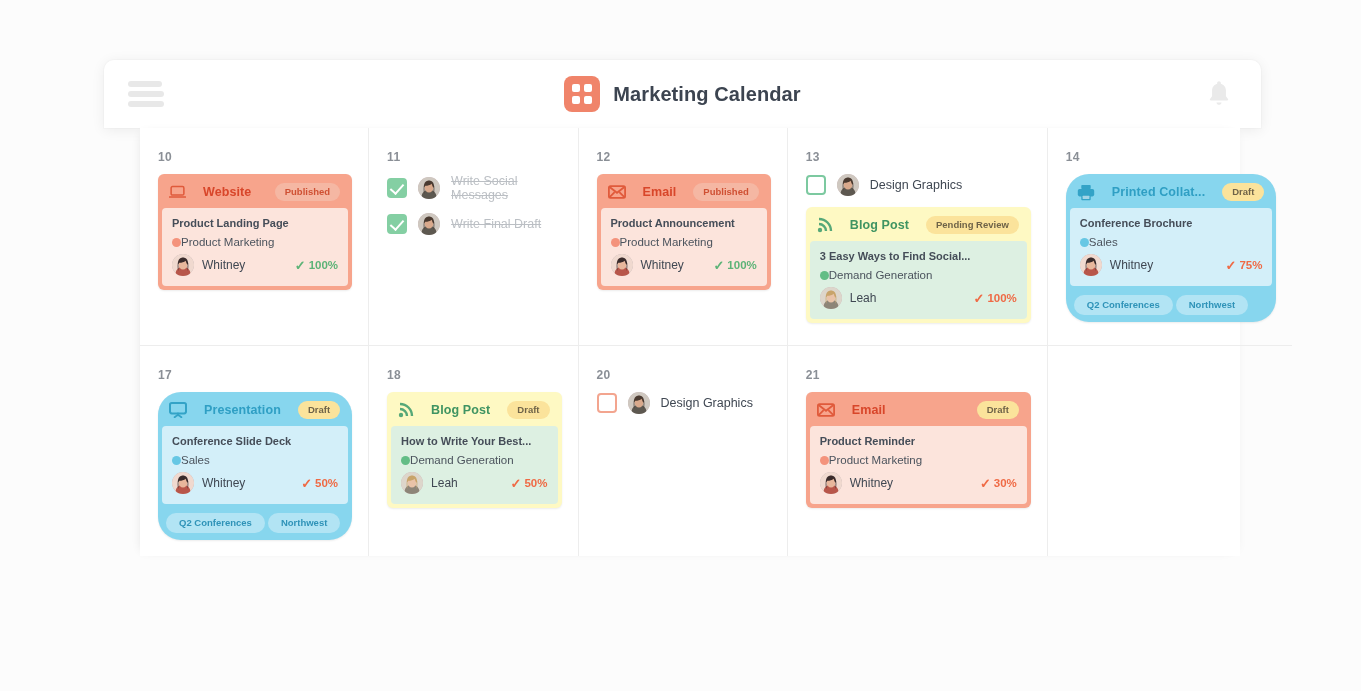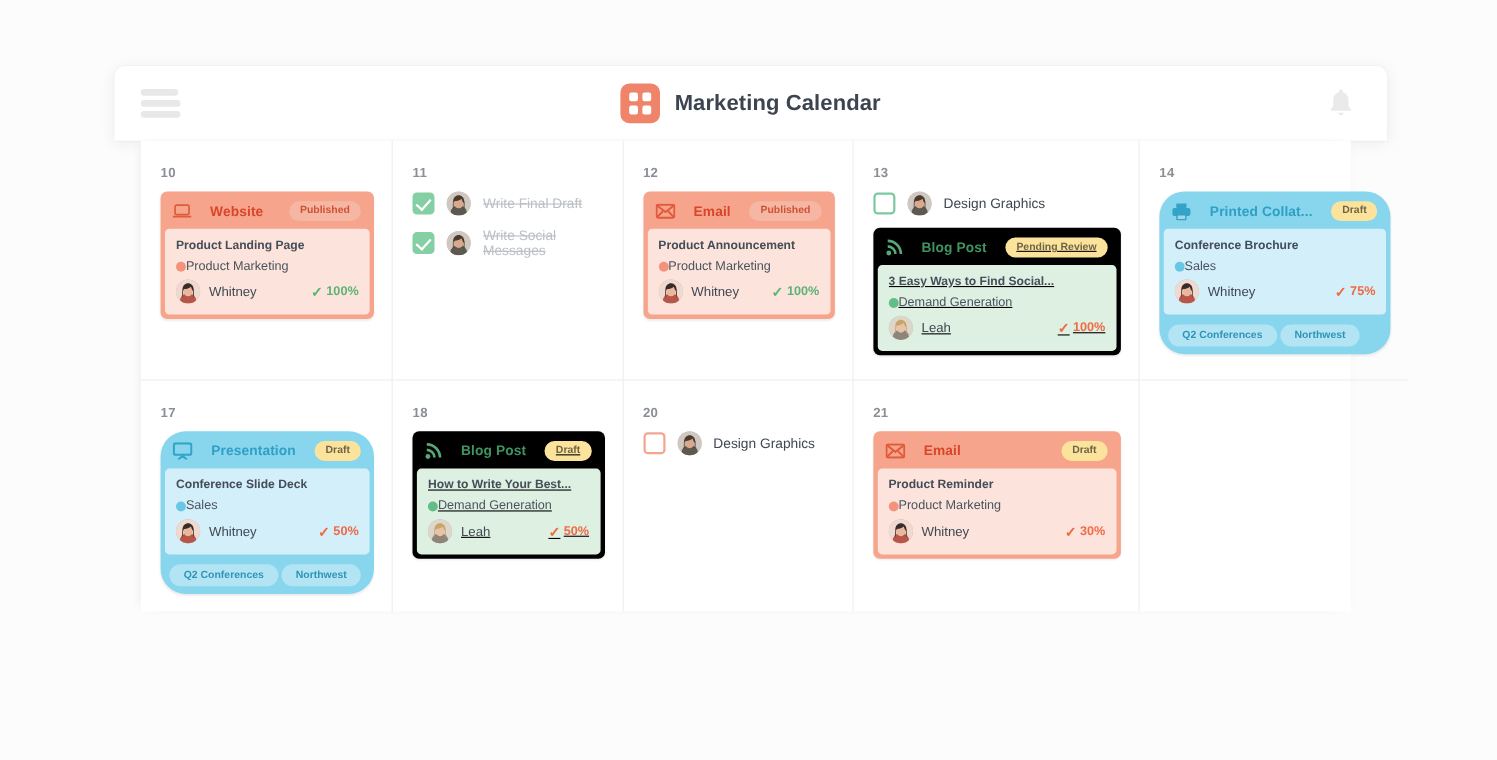--- a/index.html
+++ b/index.html
@@ -57,21 +57,21 @@
   .logo-tile i { display:block; background:#fff; border-radius: 2px; }
   .brand-title {
     font-size: 20px; font-weight: bold; color: #3c4450; letter-spacing: .1px;
   }
 
   .bell { position: absolute; right: 28px; top: 50%; transform: translateY(-50%); cursor: pointer; }
 
   
   .calendar {
     position: absolute;
-    left: 128px; top: 128px;
+    left: 140px; top: 128px;
     width: 1100px; height: 428px;
     background: #ffffff;
     box-shadow: -4px 0 10px -6px rgba(0,0,0,0.12), 4px 0 10px -6px rgba(0,0,0,0.05);
   }
   .cal-grid {
     display: grid;
     grid-template-columns: repeat(5, 1fr);
     grid-template-rows: 218px 210px;
     height: 100%;
   }
@@ -135,21 +135,21 @@
   .tick { font-size: 13px; line-height: 1; }
   .tags { display: flex; gap: 3px; padding: 9px 4px 3px; }
   .tag { font-size: 9.5px; font-weight: bold; border-radius: 10px; padding: 4px 13px 5px; white-space: nowrap; }
 
   
   .theme-coral { background: #f7a48c; }
   .theme-coral .card-type { color: #d8462a; }
   .theme-coral .card-body { background: #fce4dc; }
   .theme-coral .icon-c { color: #e05a3b; }
   
-  .theme-green { background: #000000; text-decoration: underline; }
+  .theme-green { background: #fef9c3; }
   .theme-green .card-type { color: #3f9462; }
   .theme-green .card-body { background: #ddf0e2; }
   .theme-green .icon-c { color: #56a878; }
   
   .theme-blue { background: #87d6ee; border-radius: 23px; }
   .theme-blue .card-type { color: #2f9fc4; }
   .theme-blue .card-body { background: #d3eff9; }
   .theme-blue .icon-c { color: #33a3c7; }
 
   .badge-published { background: #f5b7a3; color: #cf5033; }
@@ -239,34 +239,34 @@
           <div class="checkbox checked"></div>
           <div class="avatar">
             <svg width="22" height="22" viewBox="0 0 22 22">
               <circle cx="11" cy="11" r="11" fill="#cfc8c0"></circle>
               <circle cx="11" cy="20" r="7.6" fill="#5d5850"></circle>
               <ellipse cx="11" cy="10.2" rx="4.4" ry="5.2" fill="#d9a98c"></ellipse>
               <path d="M5.9 9.6c0-4 2.4-6 5.1-6s5.1 2 5.1 6c0 1.6-.7 1.2-1.2.3-.6-1.1-1-2.3-1.3-3.2-1.4 1.5-4.6 2.2-6.3 2.1-.6 1-.9 2.2-1.1 1.4-.2-.2-.3-.4-.3-.6z" fill="#4a3a30"></path>
               <path d="M5.9 8.6c-.5 3.3-.2 6.4.4 8.3.3-3 .2-5.8-.4-8.3zM16.1 8.6c.5 3.3.2 6.4-.4 8.3-.3-3-.2-5.8.4-8.3z" fill="#4a3a30"></path>
             </svg>
           </div>
-          <div class="task-label">Write Final Draft</div>
+          <div class="task-label">Write Social Messages</div>
         </div>
         <div class="task done">
           <div class="checkbox checked"></div>
           <div class="avatar">
             <svg width="22" height="22" viewBox="0 0 22 22">
               <circle cx="11" cy="11" r="11" fill="#cfc8c0"></circle>
               <circle cx="11" cy="20" r="7.6" fill="#5d5850"></circle>
               <ellipse cx="11" cy="10.2" rx="4.4" ry="5.2" fill="#d9a98c"></ellipse>
               <path d="M5.9 9.6c0-4 2.4-6 5.1-6s5.1 2 5.1 6c0 1.6-.7 1.2-1.2.3-.6-1.1-1-2.3-1.3-3.2-1.4 1.5-4.6 2.2-6.3 2.1-.6 1-.9 2.2-1.1 1.4-.2-.2-.3-.4-.3-.6z" fill="#4a3a30"></path>
               <path d="M5.9 8.6c-.5 3.3-.2 6.4.4 8.3.3-3 .2-5.8-.4-8.3zM16.1 8.6c.5 3.3.2 6.4-.4 8.3-.3-3-.2-5.8.4-8.3z" fill="#4a3a30"></path>
             </svg>
           </div>
-          <div class="task-label">Write Social Messages</div>
+          <div class="task-label">Write Final Draft</div>
         </div>
       </div>
       <div class="day-cell">
         <div class="day-num">12</div>
         <div class="card theme-coral">
           <div class="card-head">
             <span class="icon-c">
               <svg width="18" height="14" viewBox="0 0 20 15">
                 <rect x="1" y="1" width="18" height="13" rx="1.8" fill="none" stroke="currentColor" stroke-width="2"></rect>
                 <path d="M1.8 2 10 8.4 18.2 2" fill="none" stroke="currentColor" stroke-width="2"></path>

